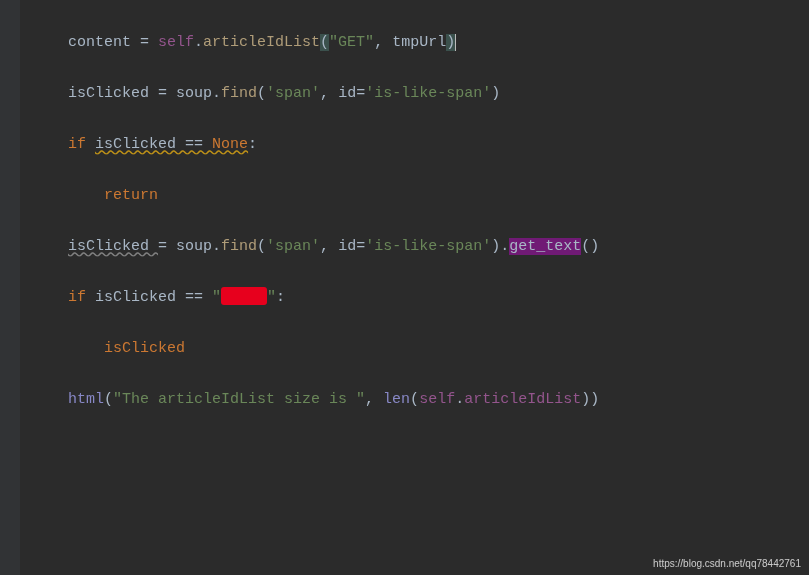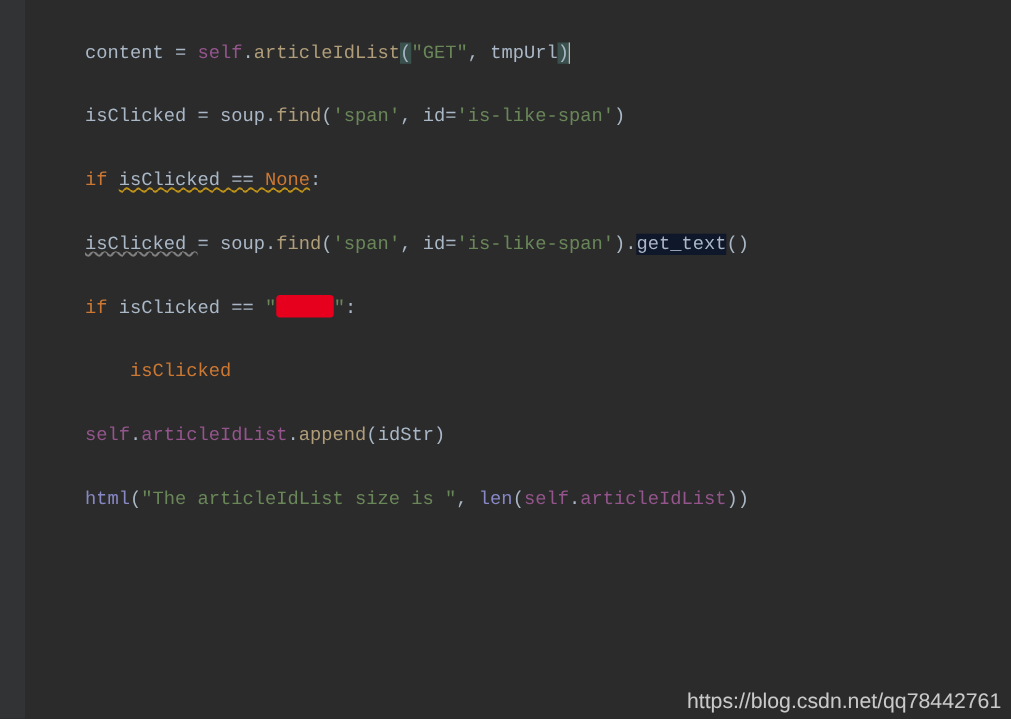--- a/index.html
+++ b/index.html
@@ -32,21 +32,21 @@
     line-height: 36px;
   }
   .kw   { color: #cc7832; }
   .self { color: #94558d; }
   .call { color: #b09d79; }
   .str  { color: #6a8759; }
   .cmt  { color: #808080; }
   .builtin { color: #8888c6; }
   .plain { color: #a9b7c6; }
   .paren-hl { background: #3b514d; color: #a9b7c6; }
-  .get-text { background: #0f172a; color: #a9b7c6; }
+  .get-text { background: #701a75; color: #a9b7c6; }
   .wavy {
     text-decoration-line: underline;
     text-decoration-style: wavy;
     text-decoration-color: #808080;
   }
   .wavy2 {
     text-decoration-line: underline;
     text-decoration-style: wavy;
     text-decoration-color: #be9117;
   }
@@ -62,36 +62,36 @@
     vertical-align: middle;
     margin-top: -3px;
   }
   .watermark {
     position: absolute;
     right: 8px;
     bottom: 6px;
     color: #ffffff;
     opacity: 0.75;
     font-family: Arial, sans-serif;
-    font-size: 17px;
+    font-size: 10px;
   }
 </style>
 </head>
 <body>
 
 <div class="gutter"></div>
 
 <div class="code">
 <div class="line"><span class="plain">content </span><span class="plain">= </span><span class="self">self</span><span class="plain">.</span><span class="call">articleIdList</span><span class="paren-hl">(</span><span class="str">"GET"</span><span class="plain">, </span><span class="plain">tmpUrl</span><span class="paren-hl cursor">)</span></div>
 <div class="line"><span class="plain">isClicked </span><span class="plain">= </span><span class="plain">soup</span><span class="plain">.</span><span class="call">find</span><span class="plain">(</span><span class="str">'span'</span><span class="plain">, </span><span class="plain">id</span><span class="plain">=</span><span class="str">'is-like-span'</span><span class="plain">)</span></div>
 <div class="line"><span class="kw">if </span><span class="plain wavy2">isClicked </span><span class="plain wavy2">== </span><span class="kw wavy2">None</span><span class="plain">:</span></div>
+<div class="line">    <span class="kw">return</span></div>
 <div class="line"><span class="plain wavy">isClicked </span><span class="plain">= </span><span class="plain">soup</span><span class="plain">.</span><span class="call">find</span><span class="plain">(</span><span class="str">'span'</span><span class="plain">, </span><span class="plain">id</span><span class="plain">=</span><span class="str">'is-like-span'</span><span class="plain">)</span><span class="plain">.</span><span class="get-text">get_text</span><span class="plain">()</span></div>
 <div class="line"><span class="kw">if </span><span class="plain">isClicked </span><span class="plain">== </span><span class="str">"</span><span class="redact"></span><span class="str">"</span><span class="plain">:</span></div>
 <div class="line">    <span class="kw">isClicked</span></div>
-<div class="line"><span class="self">self</span><span class="plain">.</span><span class="self">articleIdList</span><span class="plain">.</span><span class="call">append</span><span class="plain">(</span><span class="plain">idStr</span><span class="plain">)</span></div>
 <div class="line"><span class="builtin">html</span><span class="plain">(</span><span class="str">"The articleIdList size is "</span><span class="plain">, </span><span class="builtin">len</span><span class="plain">(</span><span class="self">self</span><span class="plain">.</span><span class="self">articleIdList</span><span class="plain">))</span></div>
 
 
 
 
 </div>
 
 <div class="watermark">https://blog.csdn.net/qq78442761</div>
 
 </body></html>

